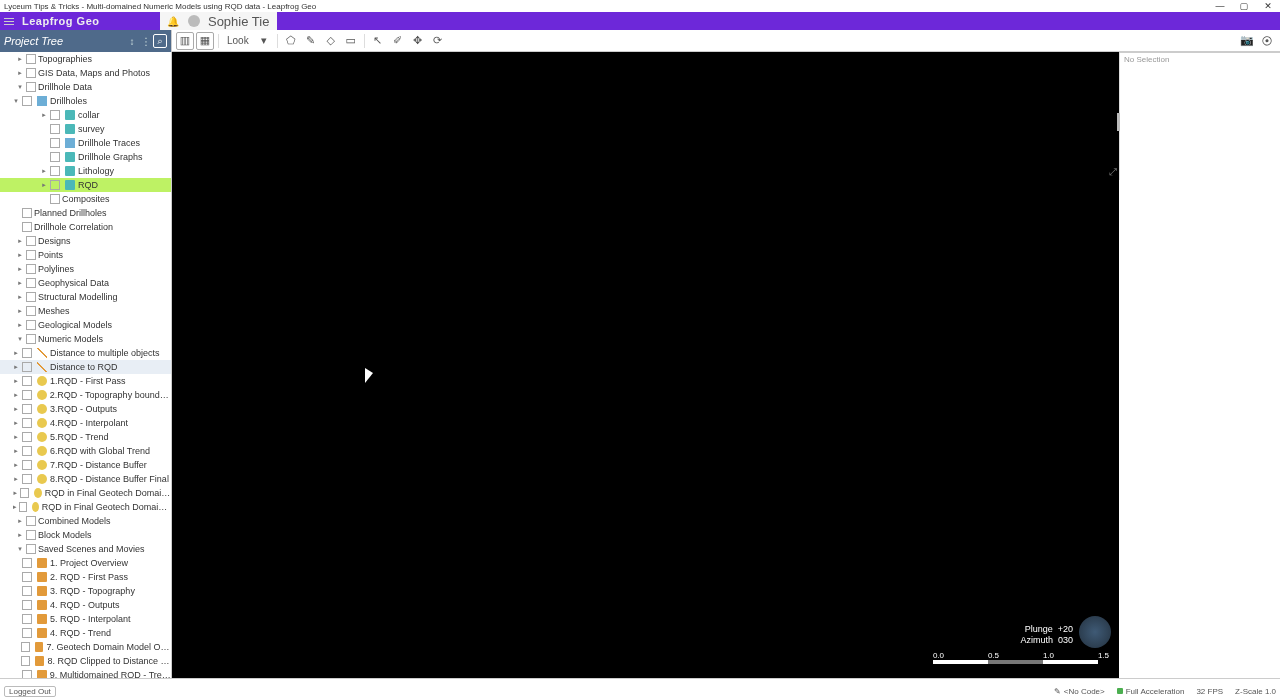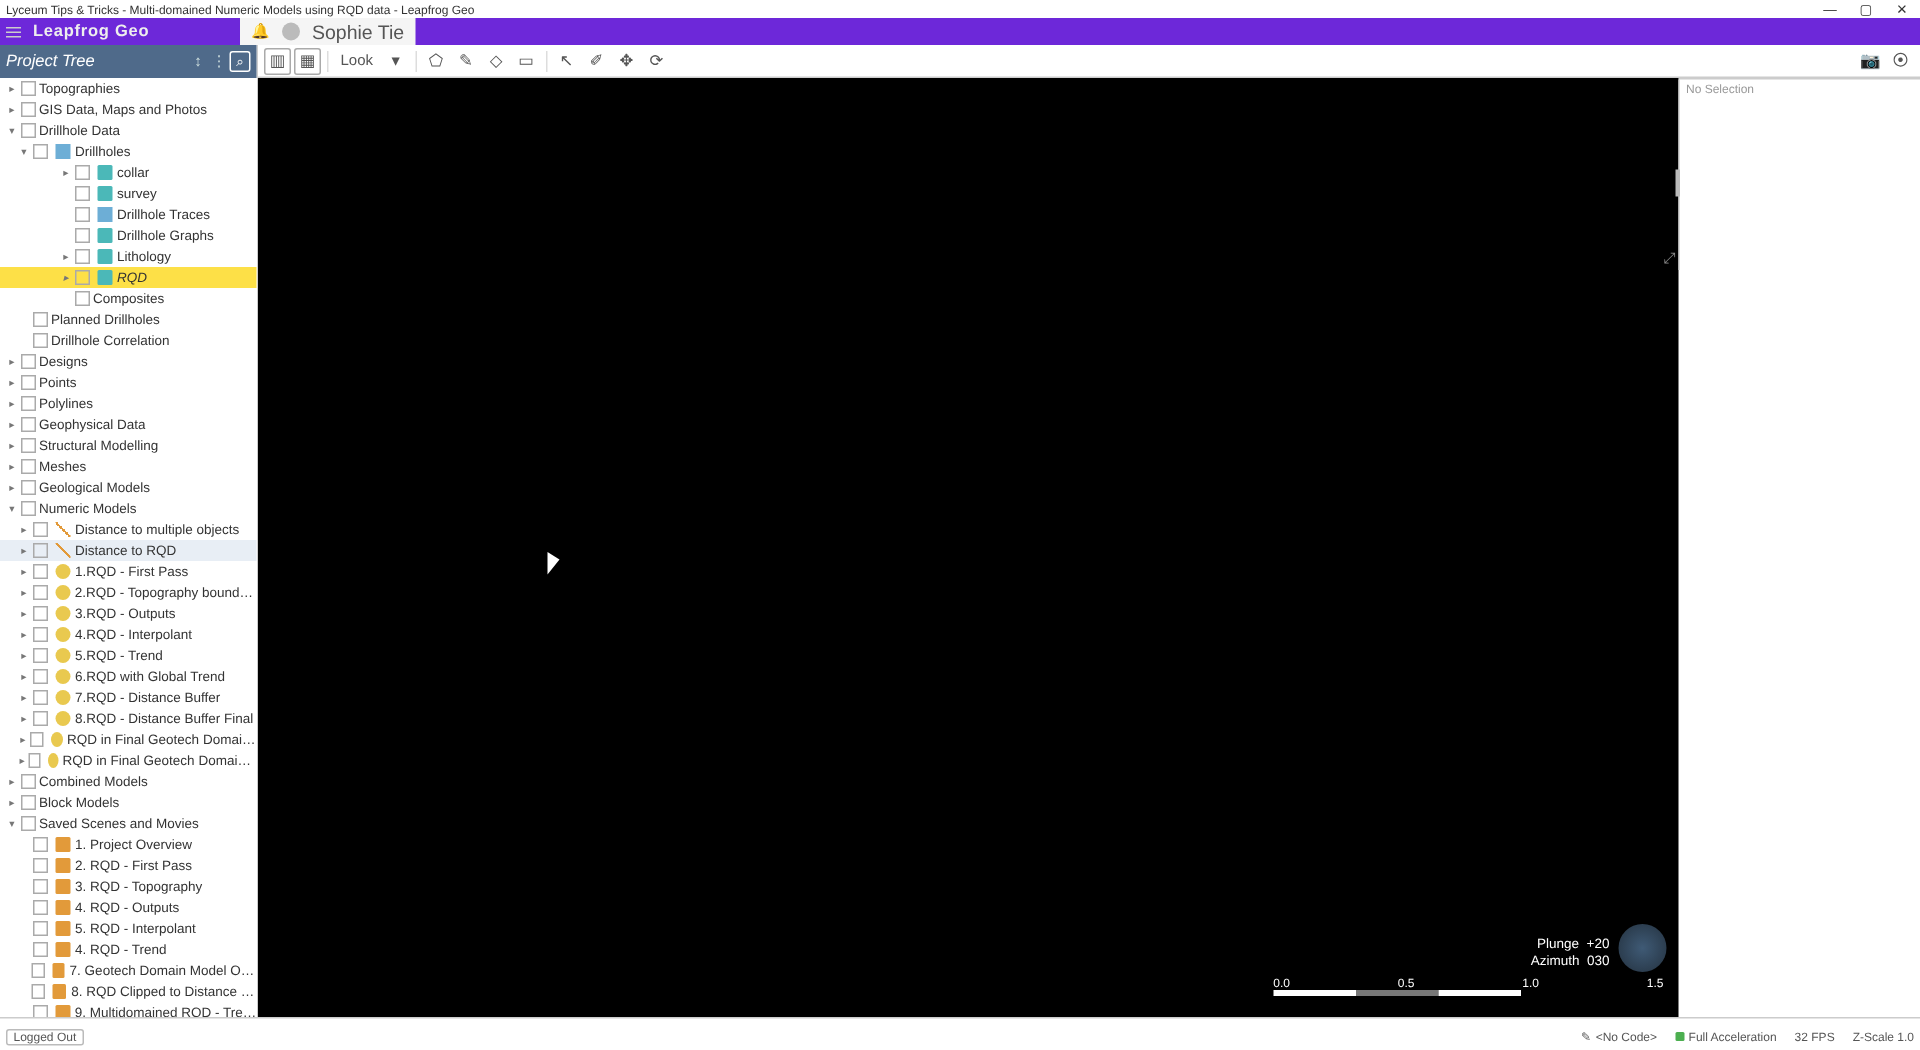--- a/index.html
+++ b/index.html
@@ -33,22 +33,22 @@
 
 
 .leftpanel { width: 172px; display: flex; flex-direction: column; border-right: 1px solid #ccc; }
 .ptree-header { height: 22px; background: #4f6a8a; display: flex; align-items: center; padding: 0 4px; }
 .ptree-header .title { color: #fff; font-size: 11px; font-style: italic; flex: 1; }
 .ptree-header .icon { width: 14px; height: 14px; display: inline-flex; align-items: center; justify-content: center; color: #cdd; font-size: 10px; }
 .ptree-header .search { width: 14px; height: 14px; border: 1px solid #fff; border-radius: 2px; display: inline-flex; align-items: center; justify-content: center; color: #fff; font-size: 9px; }
 .tree { flex: 1; overflow-y: auto; font-size: 9px; color: #333; background: #fff; }
 .tree::-webkit-scrollbar { width: 6px; }
 .tree::-webkit-scrollbar-thumb { background: #bbb; }
-.tree-row { display: flex; align-items: center; height: 14px; padding-left: 4px; white-space: nowrap; }
-.tree-row.sel { background: #fde047; font-style: italic; }
+.tree-row { display: flex; align-items: center; height: 14px; padding-left: 16px; white-space: nowrap; }
+.tree-row.sel { background: #bef264; }
 .tree-row.hl { background: #e8eef5; }
 .tree-row .chev { width: 8px; font-size: 7px; color: #777; text-align: center; }
 .tree-row .box { width: 10px; height: 10px; border: 1px solid #aaa; margin: 0 2px; }
 .tree-row .ico { width: 10px; height: 10px; margin: 0 3px; display: inline-block; }
 .ico.yellow { background: #e9c94f; border-radius: 50%; }
 .ico.teal { background: #4bb8b8; border-radius: 1px; }
 .ico.line { background: linear-gradient(45deg, transparent 45%, #e29a3a 45%, #e29a3a 55%, transparent 55%); }
 .ico.bars { background: #6daed6; }
 .ico.tag { background: #e29a3a; border-radius: 1px; }
 .tree-row .lbl { overflow: hidden; text-overflow: ellipsis; }
@@ -68,21 +68,21 @@
 .toolbar .spacer { flex: 1; }
 
 
 .viewport-wrap { flex: 1; display: flex; flex-direction: row; }
 .viewport { background: #000; position: relative; flex: 1; }
 .cursor { position: absolute; left: 193px; top: 316px; width: 12px; height: 18px; }
 .cursor::before { content: ""; position: absolute; width: 0; height: 0; border-left: 8px solid #fff; border-top: 5px solid transparent; border-bottom: 10px solid transparent; }
 .compass { position: absolute; right: 8px; bottom: 30px; width: 32px; height: 32px; border-radius: 50%; background: radial-gradient(circle, #4a6a8a, #2a3a4a); opacity: 0.85; }
 .vp-text { position: absolute; right: 46px; bottom: 32px; font-size: 9px; color: #fff; text-align: right; line-height: 11px; }
 .scalebar { position: absolute; right: 10px; bottom: 14px; font-size: 8px; color: #fff; }
-.scalebar .ticks { display: flex; gap: 28px; }
+.scalebar .ticks { display: flex; }
 .scalebar .tick { width: 55px; text-align: left; }
 .scalebar .bar { display: flex; height: 4px; }
 .scalebar .bar span { width: 55px; }
 .scalebar .bar span:nth-child(odd) { background: #fff; }
 .scalebar .bar span:nth-child(even) { background: #777; }
 
 .bottom-panel { height: 128px; display: flex; border-top: 1px solid #ccc; }
 .bottom-left { flex: 1; border-right: 1px solid #ddd; position: relative; }
 .bottom-left .axis-ctrl { position: absolute; right: 2px; bottom: 2px; font-size: 10px; color: #888; }
 .bottom-right { width: 160px; padding: 2px 4px; font-size: 8px; color: #999; position: relative; }

